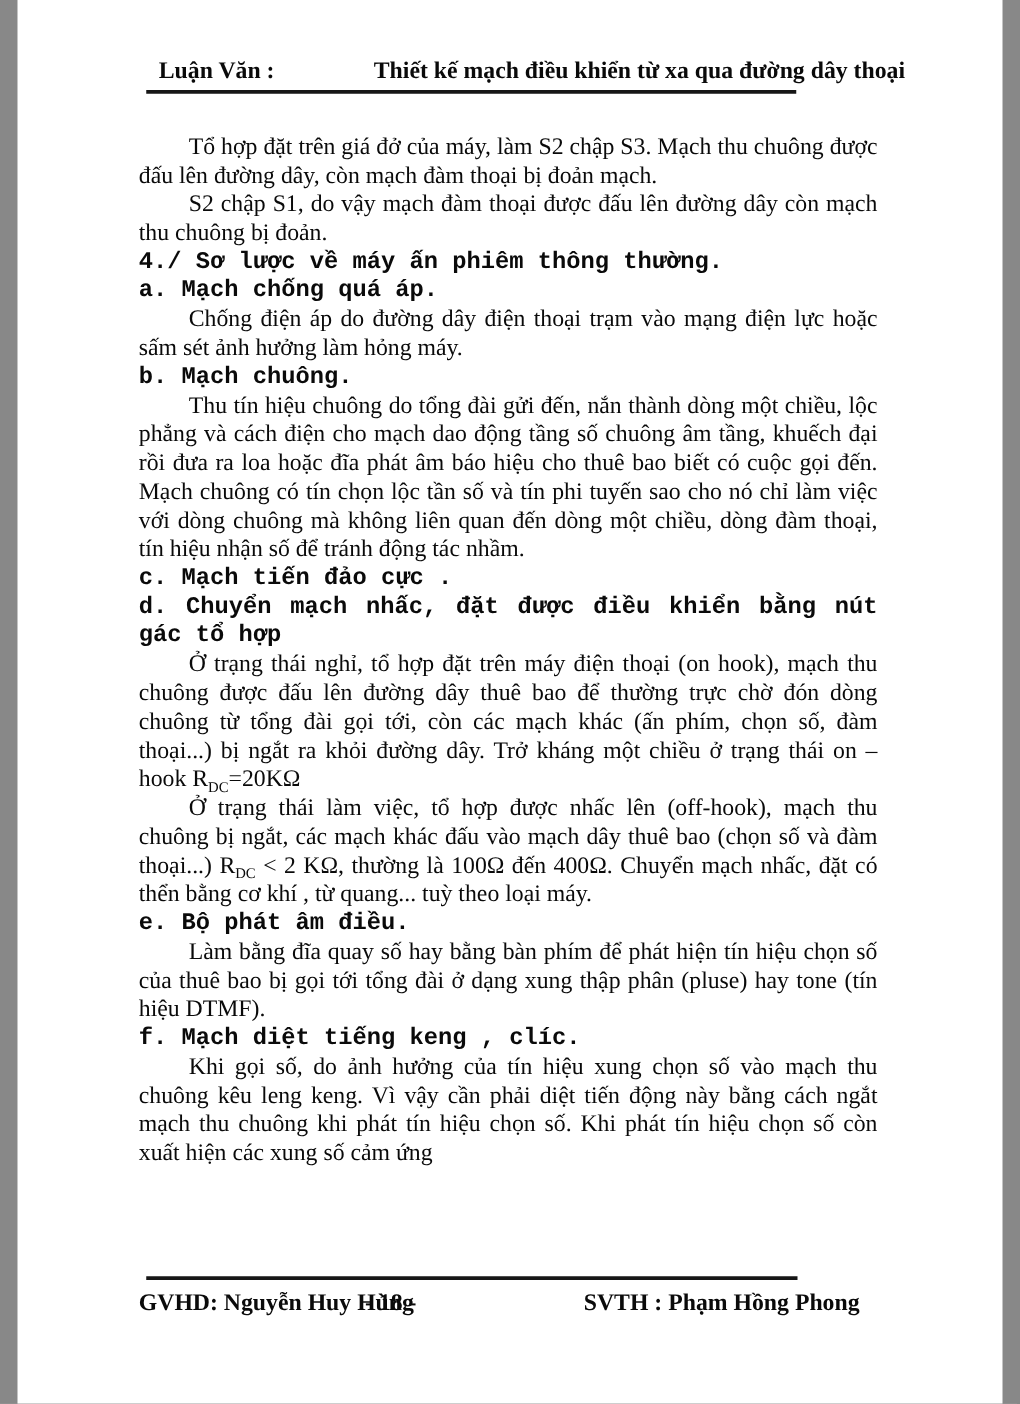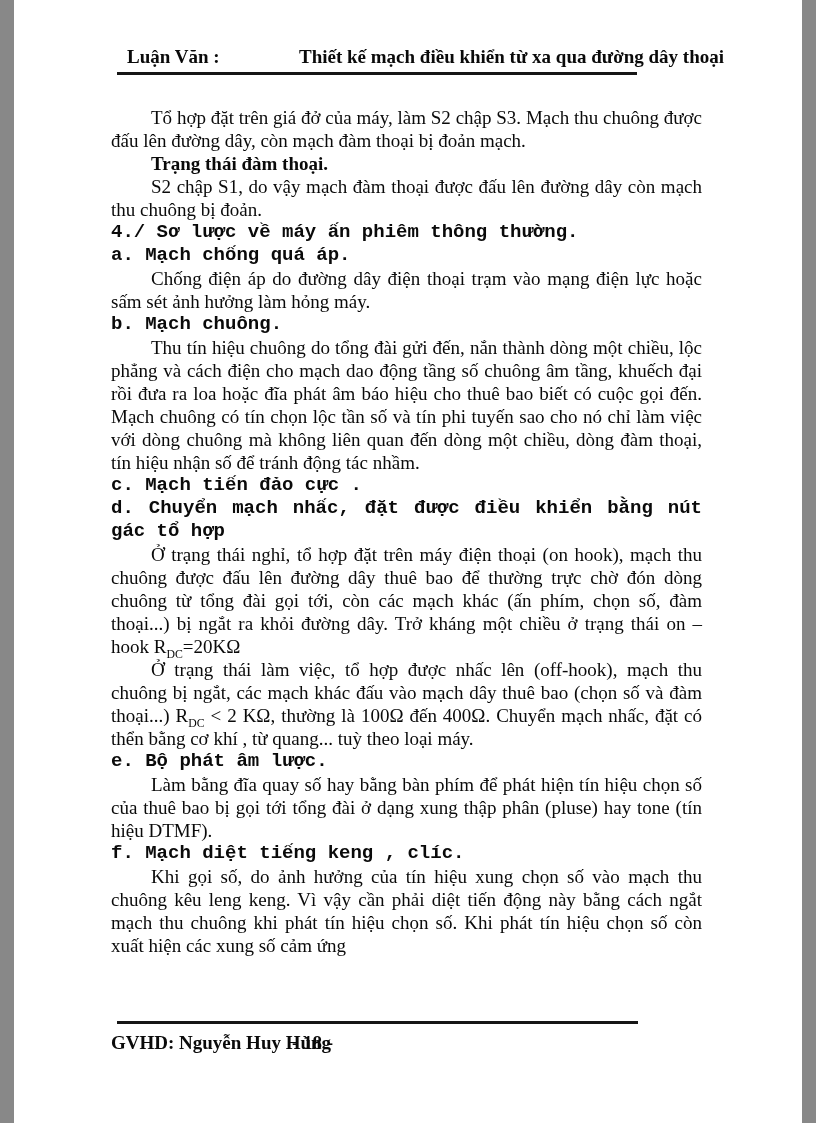--- a/index.html
+++ b/index.html
@@ -92,34 +92,34 @@
 <body>
 
 <div class="page">
 
   <span class="header-label">Luận Văn :</span>
   <span class="header-title">Thiết kế mạch điều khiển từ xa qua đường dây thoại</span>
   <div class="header-rule"></div>
 
   <div class="doc-body">
       <p class="indent">Tổ hợp đặt trên giá đở của máy, làm S2 chập S3. Mạch thu chuông được đấu lên đường dây, còn mạch đàm thoại bị đoản mạch.</p>
-      <p class="indent-bold">Trạng thái đàm thoại.</p>
       <p class="indent">S2 chập S1, do vậy mạch đàm thoại được đấu lên đường dây còn mạch thu chuông bị đoản.</p>
       <p class="heading">4./ Sơ lược về máy ấn phiêm thông thường.</p>
       <p class="heading">a. Mạch chống quá áp.</p>
       <p class="indent">Chống điện áp do đường dây điện thoại trạm vào mạng điện lực hoặc sấm sét ảnh hưởng làm hỏng máy.</p>
       <p class="heading">b. Mạch chuông.</p>
       <p class="indent">Thu tín hiệu chuông do tổng đài gửi đến, nắn thành dòng một chiều, lộc phẳng và cách điện cho mạch dao động tầng số chuông âm tầng, khuếch đại rồi đưa ra loa hoặc đĩa phát âm báo hiệu cho thuê bao biết có cuộc gọi đến. Mạch chuông có tín chọn lộc tần số và  tín phi tuyến sao cho nó chỉ làm việc với dòng chuông mà không liên quan đến dòng một chiều, dòng đàm thoại, tín hiệu nhận số để tránh động tác nhầm.</p>
       <p class="heading">c. Mạch tiến đảo cực .</p>
       <p class="heading">d. Chuyển mạch nhấc, đặt được điều khiển bằng nút gác tổ hợp</p>
       <p class="indent">Ở trạng thái nghỉ, tổ hợp đặt trên máy điện thoại (on hook), mạch thu chuông được đấu lên đường dây thuê bao để thường trực chờ đón dòng chuông từ tổng đài gọi tới, còn các mạch khác (ấn phím, chọn số, đàm thoại...) bị ngắt ra khỏi đường dây. Trở kháng một chiều ở trạng thái on –hook  R<sub>DC</sub>=20KΩ</p>
       <p class="indent">Ở trạng thái làm việc, tổ hợp được nhấc lên (off-hook), mạch thu chuông bị ngắt, các mạch khác đấu vào mạch dây thuê bao (chọn số và đàm thoại...) R<sub>DC</sub> &lt; 2 KΩ, thường là 100Ω đến 400Ω. Chuyển mạch nhấc, đặt có thển bằng cơ khí , từ quang... tuỳ theo loại máy.</p>
-      <p class="heading">e. Bộ phát âm lược.</p>
+      <p class="heading">e. Bộ phát âm điều.</p>
       <p class="indent">Làm bằng đĩa quay số hay bằng bàn phím để phát hiện tín hiệu chọn số của thuê bao bị gọi tới tổng đài ở dạng xung thập phân (pluse) hay tone (tín hiệu DTMF).</p>
       <p class="heading">f. Mạch diệt tiếng keng , clíc.</p>
       <p class="indent">Khi gọi số, do ảnh hưởng của tín hiệu xung chọn số vào mạch thu chuông kêu leng keng. Vì vậy cần phải diệt tiến động này bằng cách ngắt mạch thu chuông khi phát tín hiệu chọn số. Khi phát tín hiệu chọn số còn xuất hiện các xung số cảm ứng</p>
     </div>
 
   <div class="footer-rule"></div>
   <span class="footer-left">GVHD: Nguyễn Huy Hùng</span>
   <span class="footer-center">- 18 -</span>
+  <span class="footer-right">SVTH : Phạm Hồng Phong</span>
 
 </div>
 
 </body></html>

